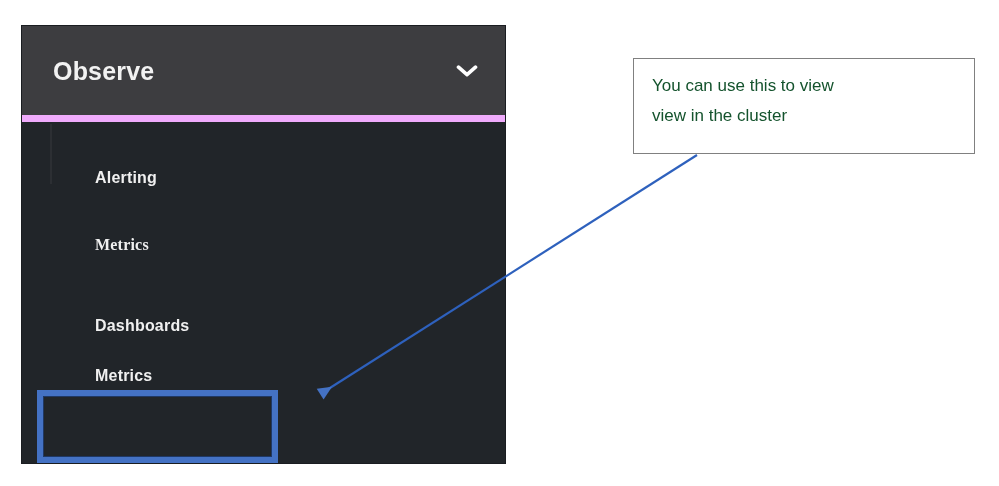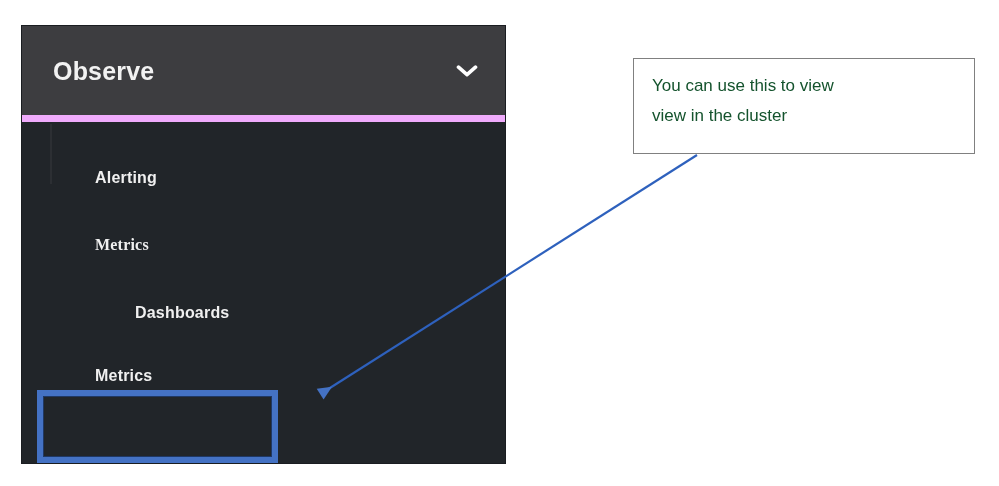--- a/index.html
+++ b/index.html
@@ -88,21 +88,21 @@
   .nav-item-label {
     margin-left: 73px;
     color: #f0f0f0;
     font-size: 16px;
     font-weight: 700;
     letter-spacing: 0.2px;
     white-space: nowrap;
   }
   .nav-item.i0 { top: 39px; }
   .nav-item.i1 { top: 106px; font-family: Liberation Serif, serif; }
-  .nav-item.i2 { top: 174px; padding-left: 40px; }
+  .nav-item.i2 { top: 187px; }
   .nav-item.i3 { top: 237px; }
   .nav-item.i4 { top: 305px; }
 
   
   .highlight-box {
     position: absolute;
     left: 37px;
     top: 390px;
     width: 241px;
     height: 73px;

